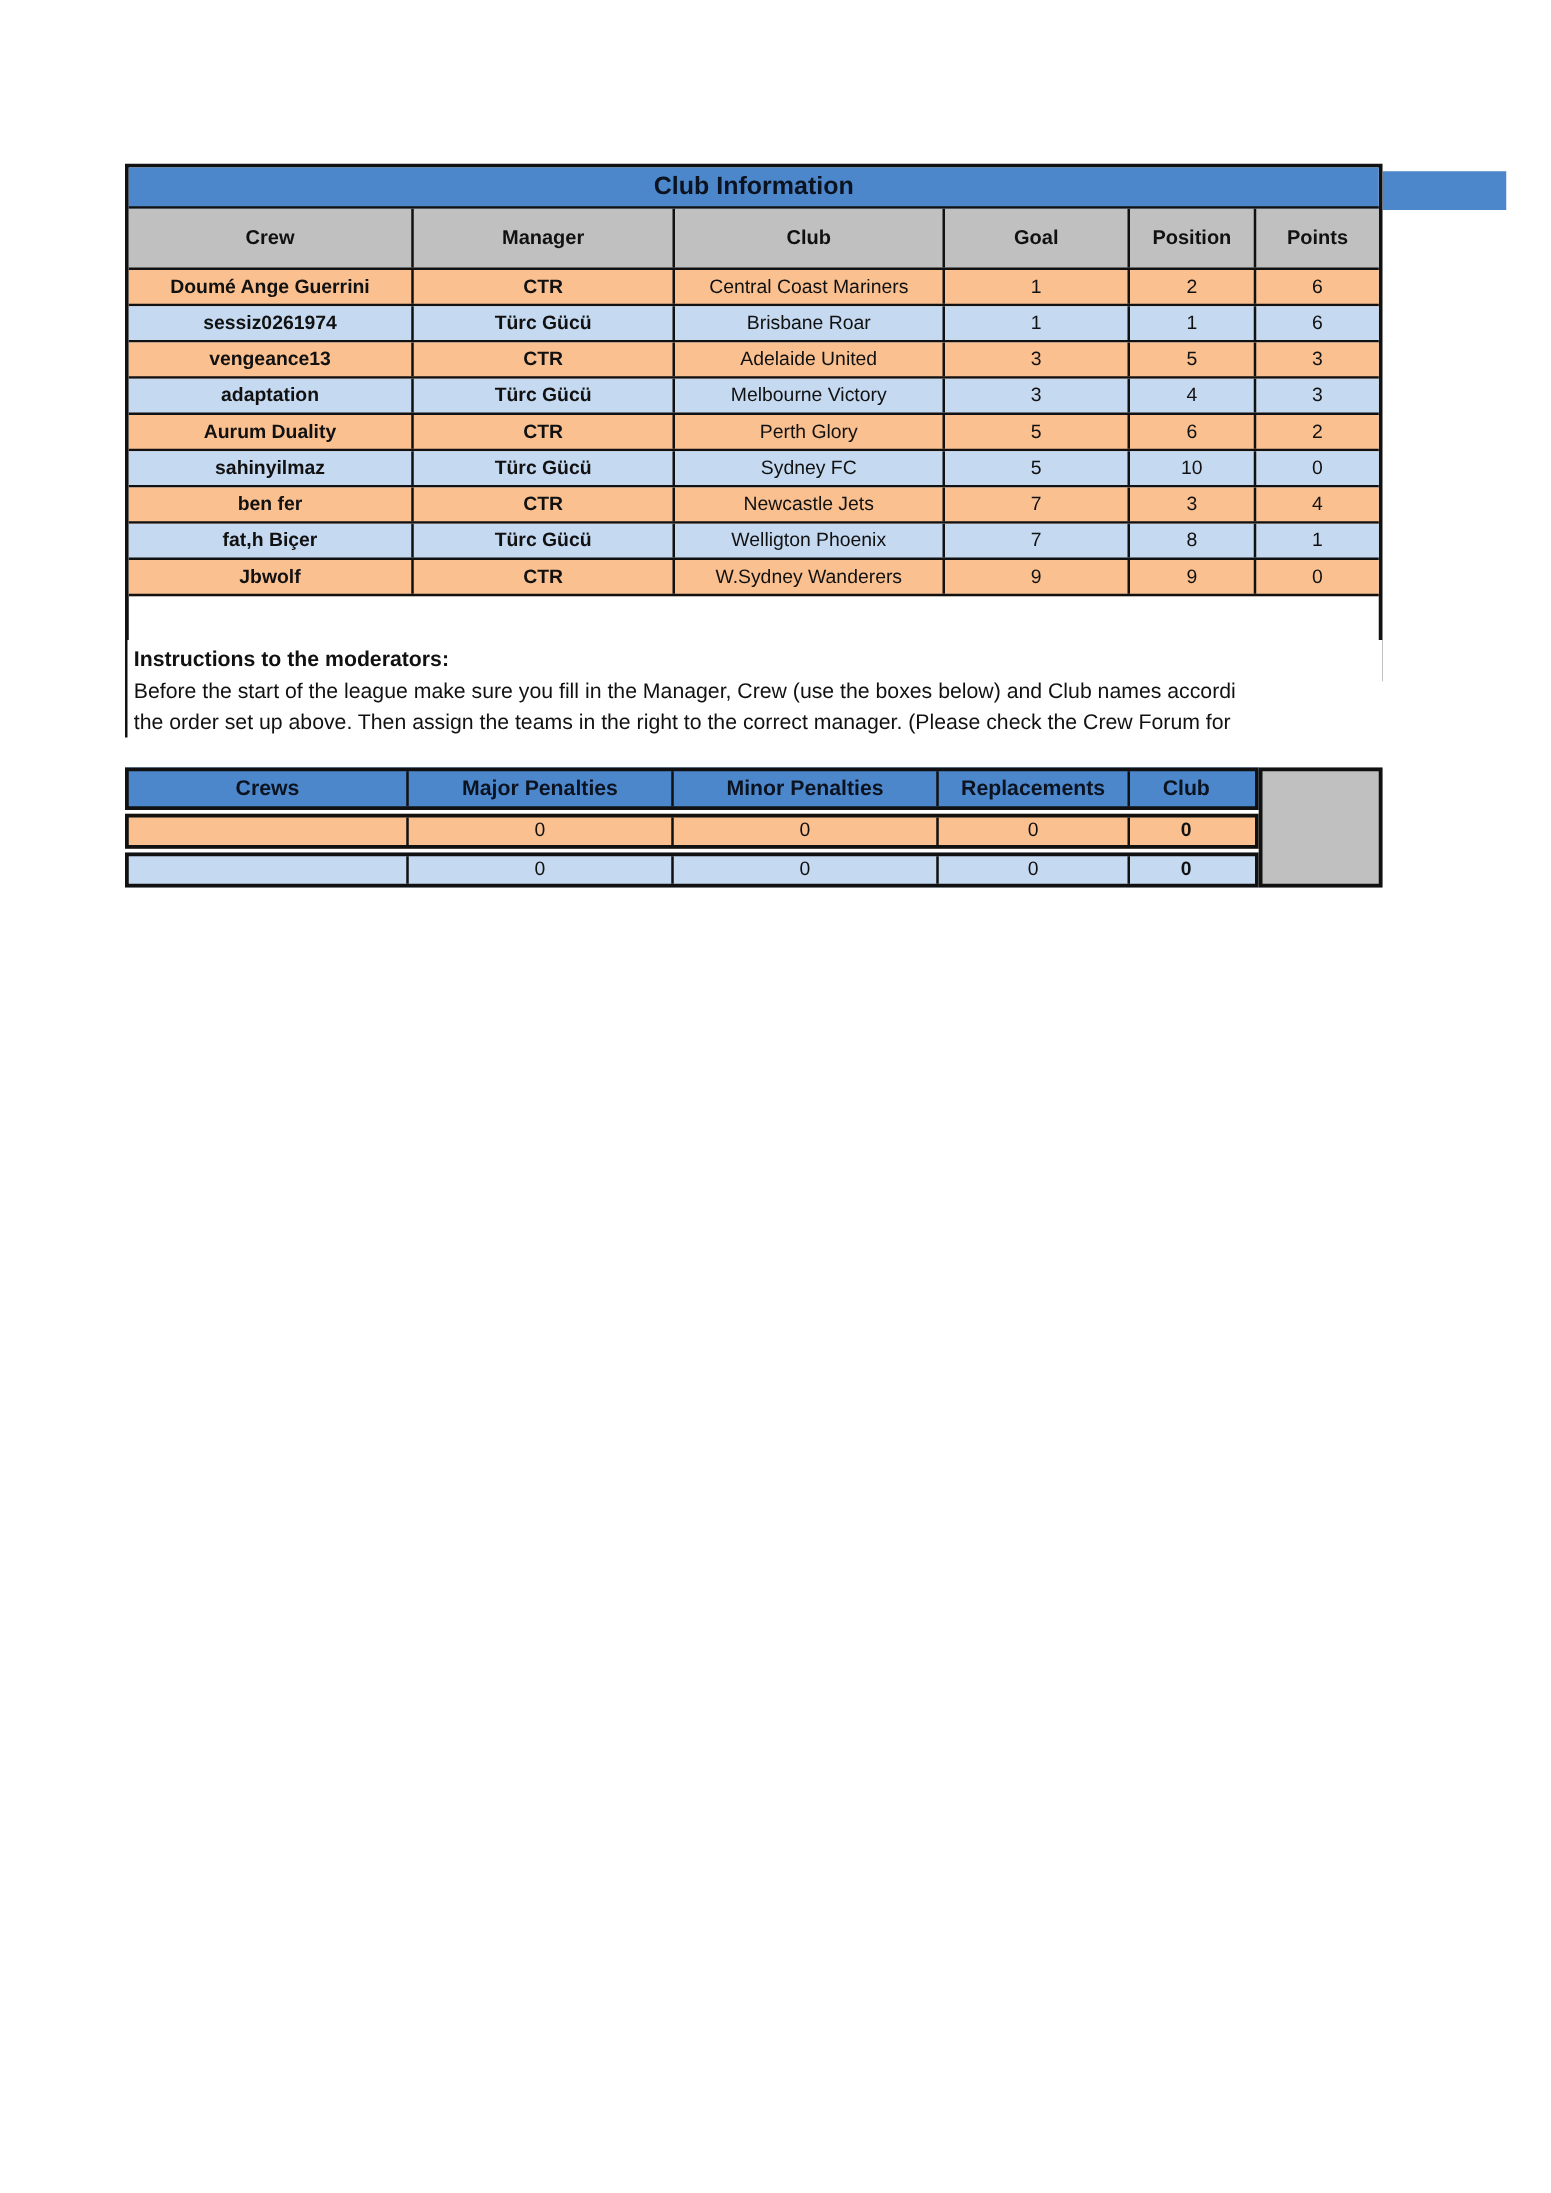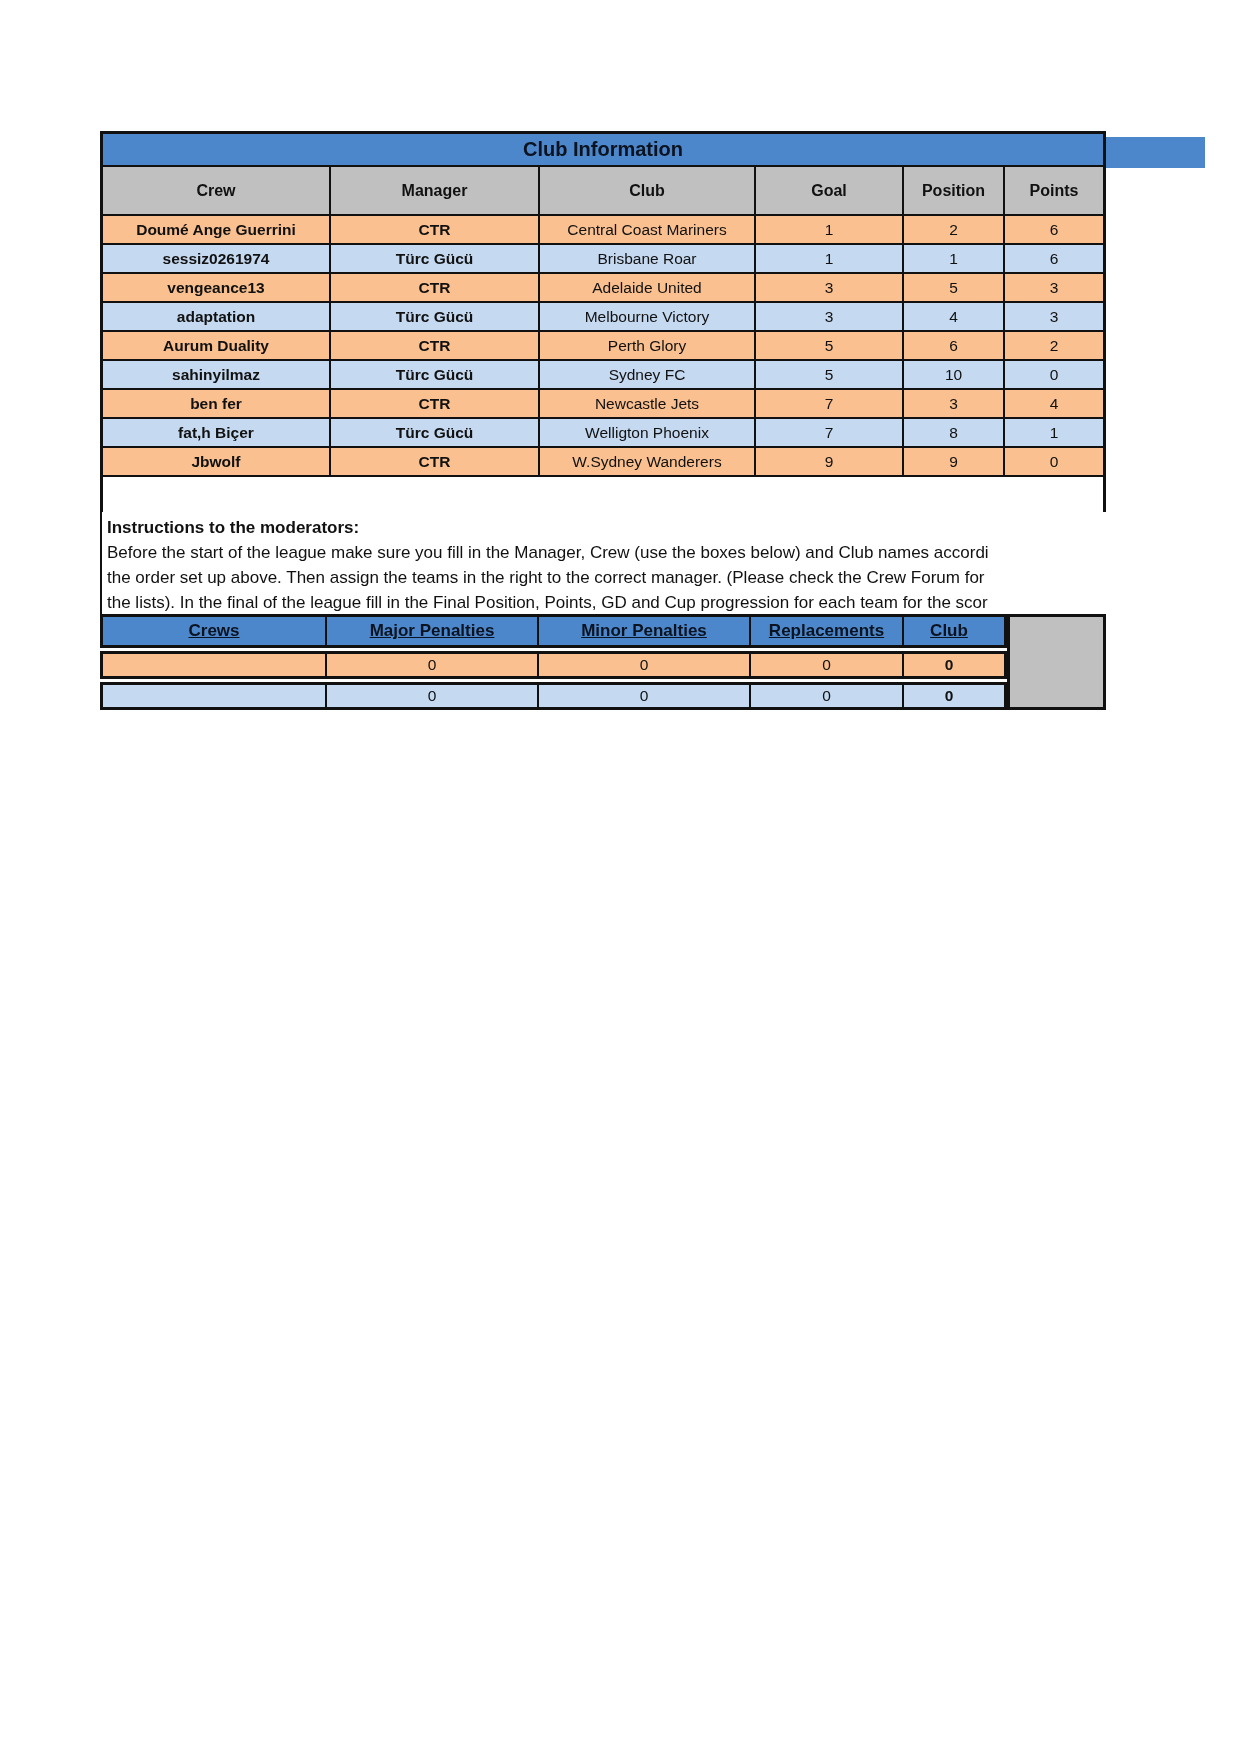--- a/index.html
+++ b/index.html
@@ -33,21 +33,21 @@
   .instructions { position:absolute; left:100px; top:512px; width:1006px;
                   border-left:2px solid #111; padding:3px 0 0 5px; background:#fff; }
   .instr-heading { font-weight:bold; font-size:17px; line-height:25px; white-space:nowrap; overflow:hidden; }
   .instr-line { font-size:17px; line-height:25px; white-space:nowrap; overflow:hidden; }
 
   
   .pen-table { position:absolute; left:100px; top:614px; width:1006px; }
   .pen-row { display:grid; grid-template-columns:224px 212px 212px 153px 90px;
              width:907px; border:3px solid #111; }
   .pen-head { height:34px; background:#4d87cb; }
-  .pen-head .pcell { font-weight:bold; font-size:17px; color:#0b1320;text-decoration:underline; }
+  .pen-head .pcell { font-weight:bold; font-size:17px; color:#0b1320; }
   .pen-data { height:28px; margin-top:3px; }
   .pcell { display:flex; align-items:center; justify-content:center;
            border-right:2px solid #111; font-size:15.5px; }
   .pcell:last-child { border-right:none; }
   .pcell.p-total { font-weight:bold; }
   .pen-gray { position:absolute; left:907px; top:0; width:99px; height:96px;
               background:#c0c0c0; border:3px solid #111; }
 
   
   .last-update { position:absolute; left:100px; top:717px; width:1006px; height:25px;
@@ -156,21 +156,20 @@
       <div class="cell">9</div>
       <div class="cell">7</div>
       <div class="cell">2</div>
     </div>
   </div>
 
   <div class="instructions">
     <div class="instr-heading">Instructions to the moderators:</div>
     <div class="instr-line">Before the start of the league make sure you fill in the Manager, Crew (use the boxes below) and Club names accordi</div>
     <div class="instr-line">the order set up above. Then assign the teams in the right to the correct manager. (Please check the Crew Forum for</div>
-    <div class="instr-line">the lists). In the final of the league fill in the Final Position, Points, GD and Cup progression for each team for the scor</div>
   </div>
 
   <div class="pen-table">
     <div class="pen-gray"></div>
 
     <div class="pen-row pen-head">
       <div class="pcell">Crews</div>
       <div class="pcell">Major Penalties</div>
       <div class="pcell">Minor Penalties</div>
       <div class="pcell">Replacements</div>

